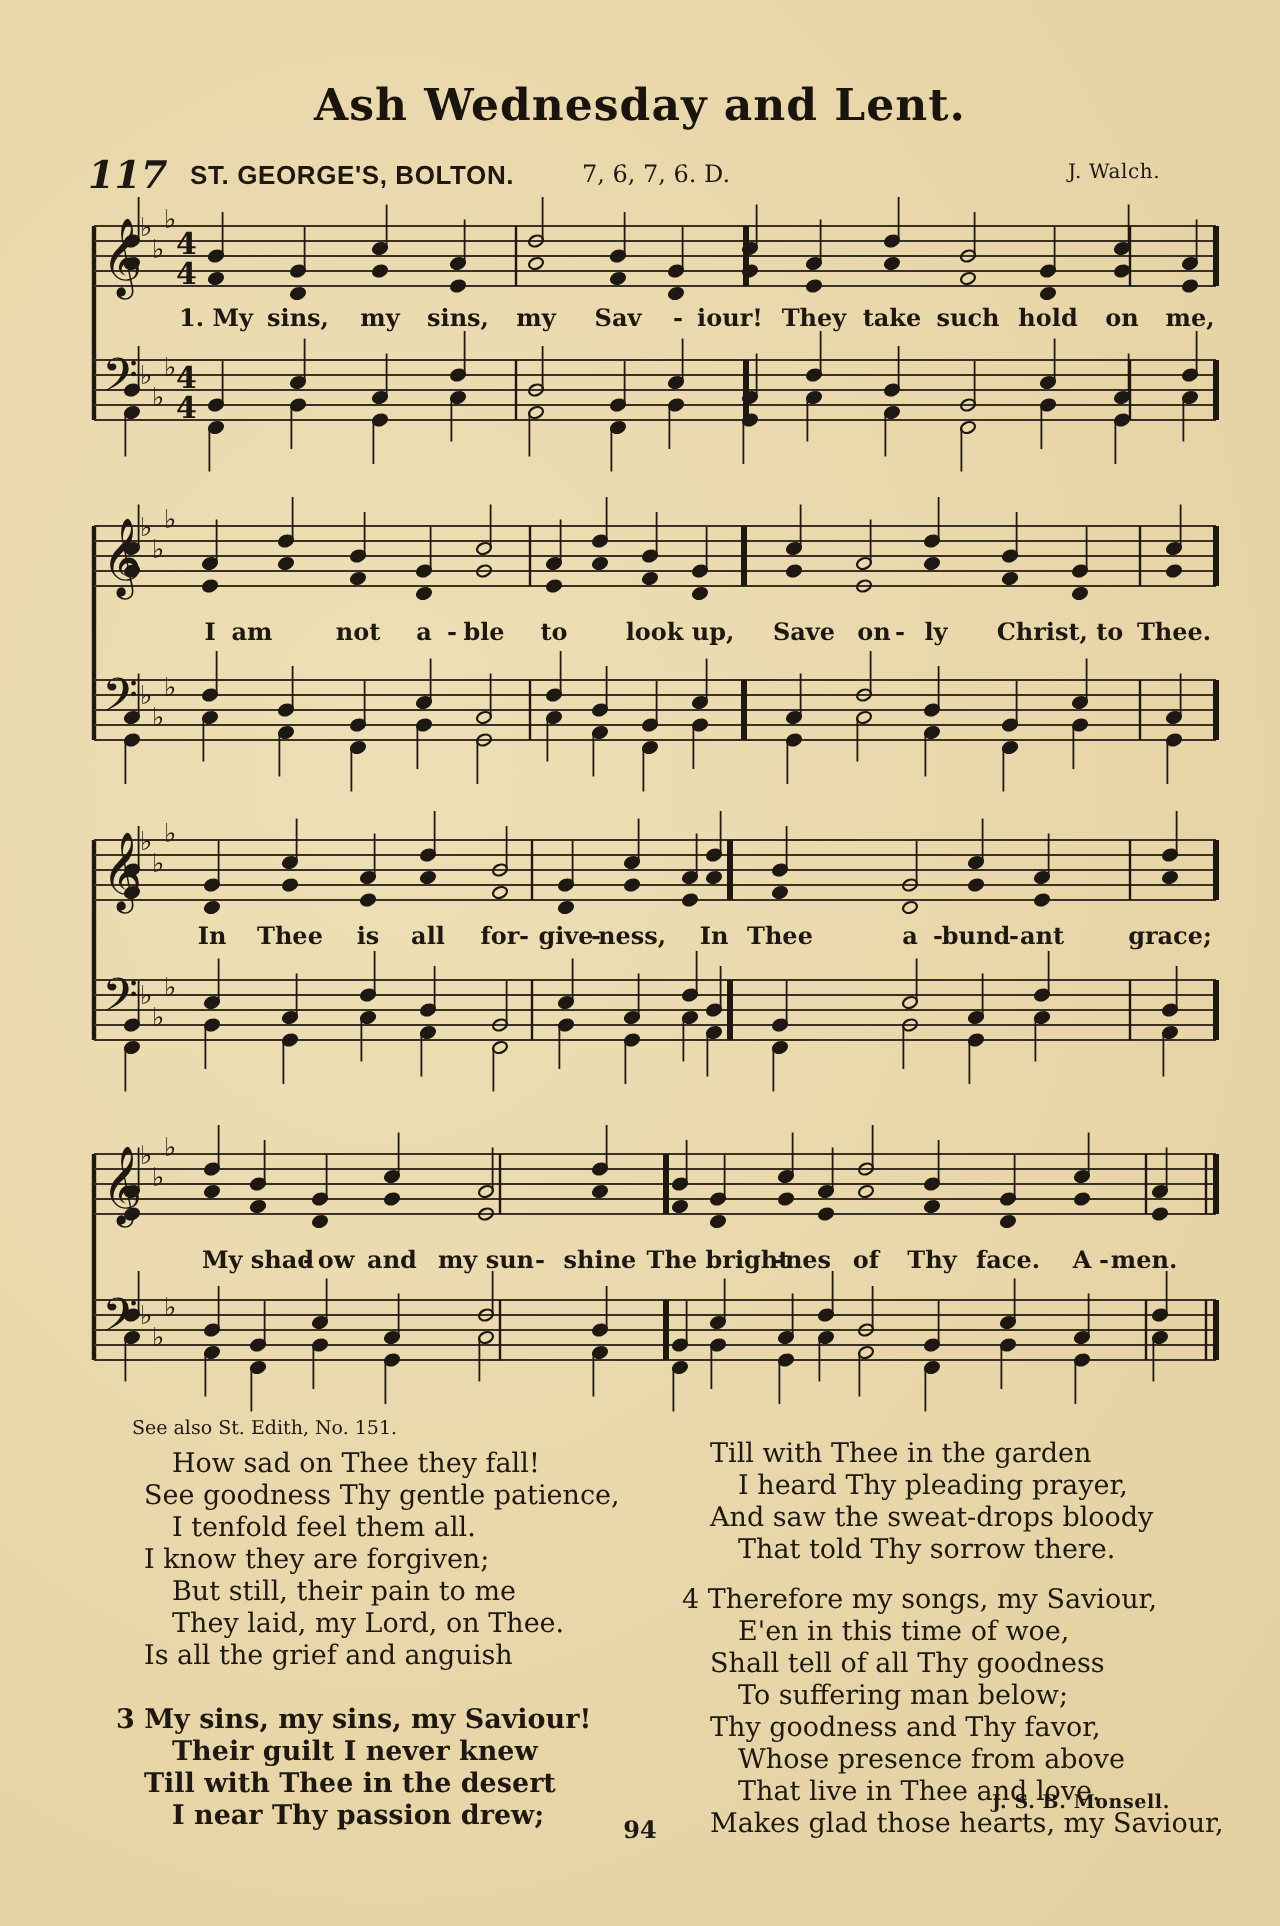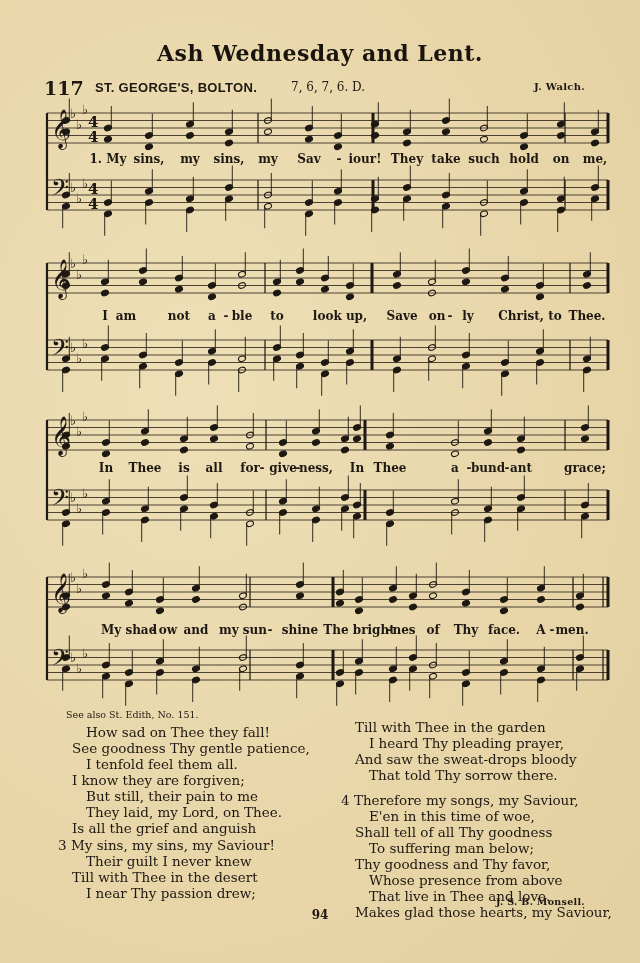--- a/index.html
+++ b/index.html
@@ -9,24 +9,24 @@
     background-image: radial-gradient(ellipse at 30% 40%, #eedfb6 0%, #e8d6a9 60%, #e3cf9f 100%);
     color:#1e1812;
     font-family:"DejaVu Serif", serif;
   }
   .abs { position:absolute; }
   .section-title {
     left:0; width:640px; top:40px; text-align:center;
     font-family:"DejaVu Serif", serif; font-weight:bold; font-size:22px;
     letter-spacing:0.5px; color:#1a140e;
   }
-  .hymn-num { left:44px; top:77px; font-family:"DejaVu Serif", serif; font-weight:bold; font-size:19px; }
+  .hymn-num { left:44px; top:77px; font-family:"DejaVu Serif", serif; font-weight:bold; font-size:19px;font-style:italic; }
   .tune-name { left:95px; top:80px; font-family:"Liberation Sans", sans-serif; font-weight:bold; font-size:13px; letter-spacing:0.3px; }
   .meter { left:291px; top:80px; font-family:"DejaVu Serif", serif; font-size:12px; }
-  .composer { left:534px; top:81px; font-family:"DejaVu Serif", serif; font-size:10px; font-weight:bold; letter-spacing:0.3px; }
+  .composer { left:534px; top:81px; font-family:"DejaVu Serif", serif; font-size:10px; font-weight:normal; letter-spacing:0.3px; }
 
   svg.music { position:absolute; left:0; top:0; }
 
   .lyric-row { font-family:"DejaVu Serif", serif; font-weight:bold; font-size:12px; white-space:nowrap; }
   .lyric { position:absolute; transform:translateX(-50%); }
 
   .see-also { left:66px; top:709px; font-family:"DejaVu Serif", serif; font-size:9.5px; }
   .verse { font-family:"DejaVu Serif", serif; font-size:13.5px; line-height:16px; white-space:nowrap; }
   .verse .line { display:block; }
   .verse .indent { padding-left:14px; }
@@ -670,21 +670,21 @@
 <div class="abs verse" id="verse-left" style="left:72px; top:724px;">
     <div>
       <span class="line indent"><span>How sad on Thee they fall!</span></span>
       <span class="line"><span>See goodness Thy gentle patience,</span></span>
       <span class="line indent"><span>I tenfold feel them all.</span></span>
       <span class="line"><span>I know they are forgiven;</span></span>
       <span class="line indent"><span>But still, their pain to me</span></span>
       <span class="line indent"><span>They laid, my Lord, on Thee.</span></span>
       <span class="line"><span>Is all the grief and anguish</span></span>
     </div>
-    <div style="margin-top: 1px;">
+    <div style="margin-top: 16px; font-weight: bold;">
       <span class="line" style="margin-left: -14px;"><span>3 </span><span>My sins, my sins, my Saviour!</span></span>
       <span class="line indent"><span>Their guilt I never knew</span></span>
       <span class="line"><span>Till with Thee in the desert</span></span>
       <span class="line indent"><span>I near Thy passion drew;</span></span>
     </div>
   </div>
 <div class="abs verse" id="verse-right" style="left:355px; top:719px;">
     <div>
       <span class="line"><span>Till with Thee in the garden</span></span>
       <span class="line indent"><span>I heard Thy pleading prayer,</span></span>

